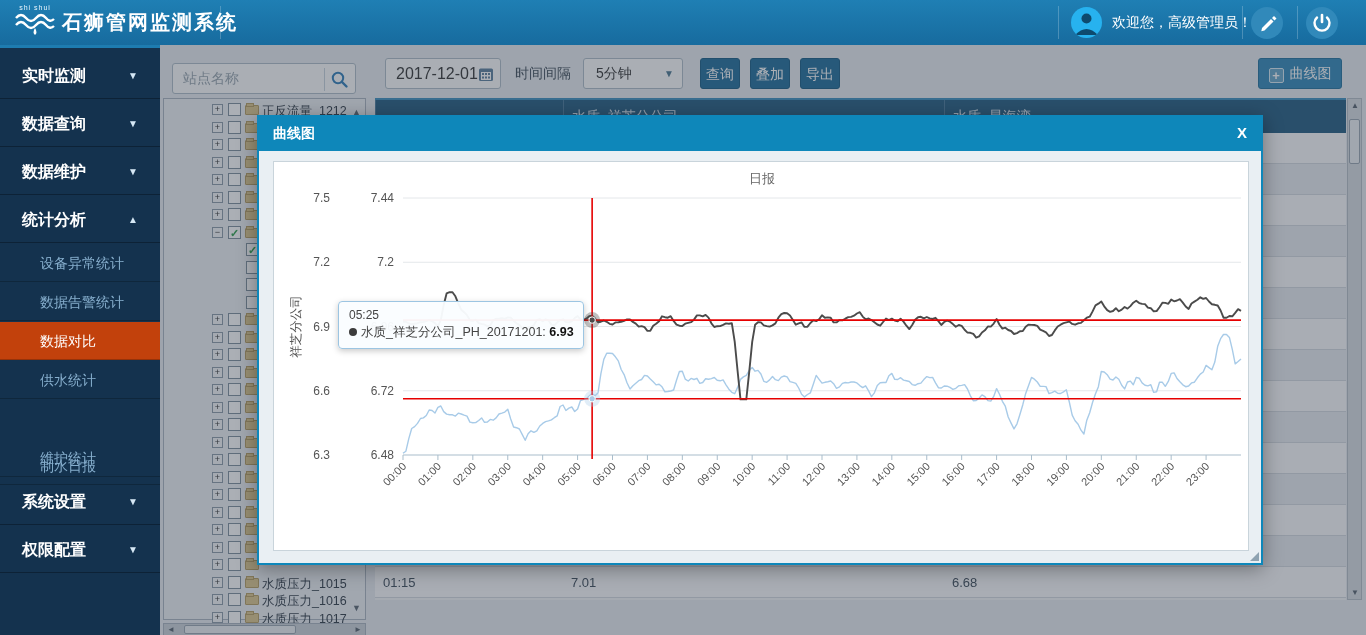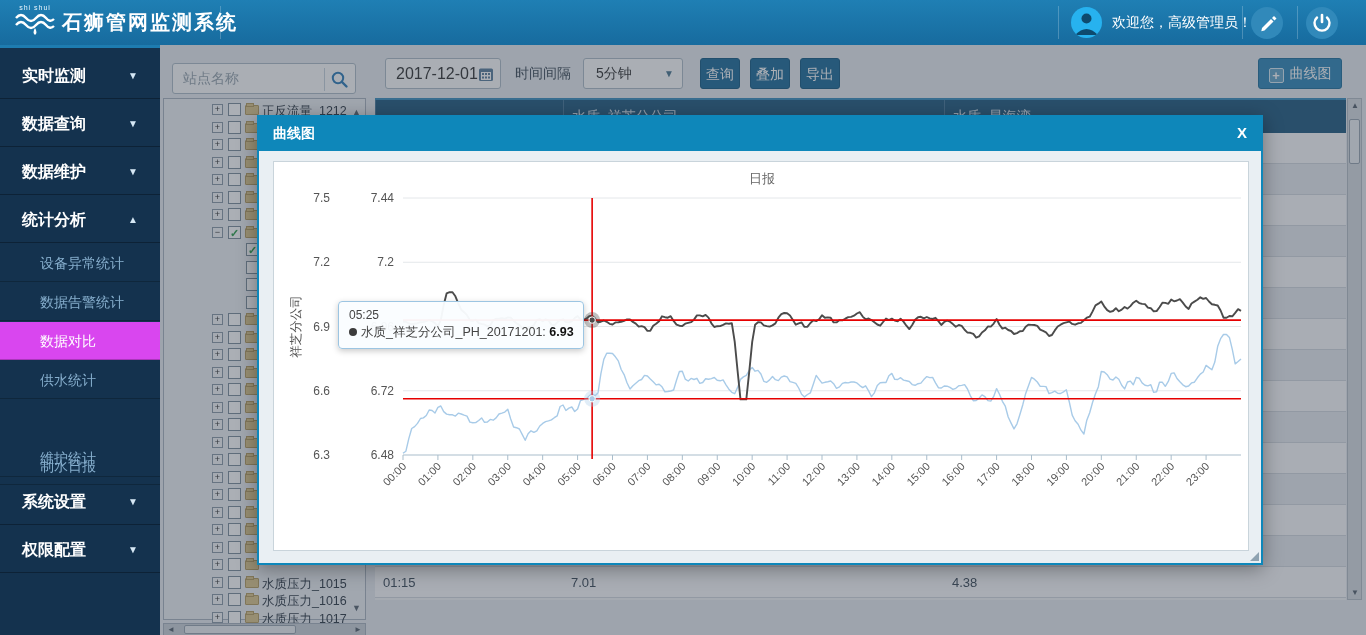--- a/index.html
+++ b/index.html
@@ -19,21 +19,21 @@
   #avatar { left:1071px; top:7px; width:31px; height:31px; border-radius:50%; background:#27b2ef; overflow:hidden; }
 
   
   #sidebar { left:0; top:45px; width:160px; height:590px; background:#14324e; z-index:20; }
   #sidebar .topline { left:0; top:0; width:160px; height:3px; background:#1e7cb0; }
   .nav-main { left:0; width:160px; height:47px; border-bottom:1px solid rgba(0,0,0,.30); color:#fff;
               font-size:16px; font-weight:bold; line-height:47px; padding-left:22px; cursor:pointer; }
   .nav-main .arr { position:absolute; right:22px; top:0; font-size:10px; color:#d6e8f5; }
   .nav-sub { left:0; width:160px; height:38px; border-bottom:1px solid rgba(0,0,0,.22); color:#86aecd;
              font-size:14px; line-height:38px; padding-left:40px; cursor:pointer; }
-  .nav-sub.active { background:#d946ef; color:#fff; }
+  .nav-sub.active { background:#c2410c; color:#fff; }
 
   
   #content { left:160px; top:45px; width:1206px; height:590px; background:#e8ecf1; }
   #dim { left:160px; top:45px; width:1206px; height:590px; background:rgba(56,64,78,.42); z-index:8; }
 
   
   .inputbox { background:#fdfefe; border:1px solid #aebcc8; border-radius:3px; }
   #search-box { left:12px; top:18px; width:184px; height:31px; }
   #search-box .ph { position:absolute; left:10px; top:6px; color:#98a4ae; font-size:14px; }
   #search-box .sep { position:absolute; right:30px; top:4px; width:1px; height:23px; background:#c7d2dc; }
@@ -407,21 +407,21 @@
           <div class="trow-stripe" style="top: 250px; background: rgb(233, 237, 242);"></div>
           <div class="trow-stripe" style="top: 281px; background: rgb(251, 252, 254);"></div>
           <div class="trow-stripe" style="top: 312px; background: rgb(233, 237, 242);"></div>
           <div class="trow-stripe" style="top: 343px; background: rgb(251, 252, 254);"></div>
           <div class="trow-stripe" style="top: 374px; background: rgb(233, 237, 242);"></div>
           <div class="trow-stripe" style="top: 405px; background: rgb(251, 252, 254);"></div>
           <div class="trow-stripe" style="top: 436px; background: rgb(233, 237, 242);"></div>
           <div class="trow-stripe" style="top: 467px; background: rgb(251, 252, 254);">
             <div class="tcell" style="left: 0px; width: 188px;">01:15</div>
             <div class="tcell" style="left: 188px; width: 381px;">7.01</div>
-            <div class="tcell" style="left: 569px; width: 402px;">4.38</div>
+            <div class="tcell" style="left: 569px; width: 402px;">6.68</div>
           </div>
         </div>
     </div>
 
     <div id="vscroll" class="abs">
       <span class="ua" style="top:2px">▲</span>
       <div class="thumb"></div>
       <span class="da" style="bottom:2px">▼</span>
     </div>
   </div>

